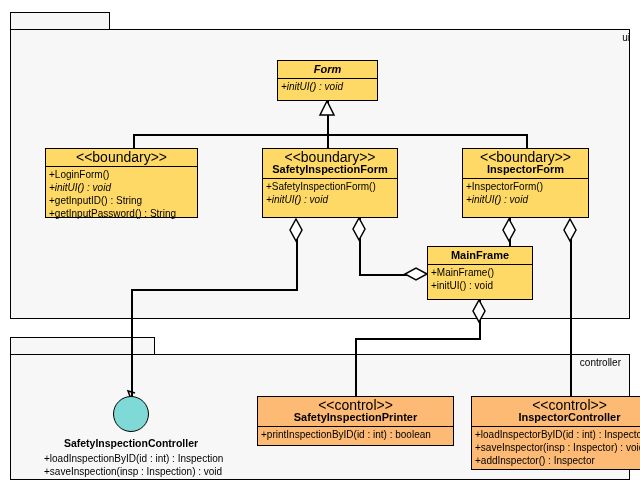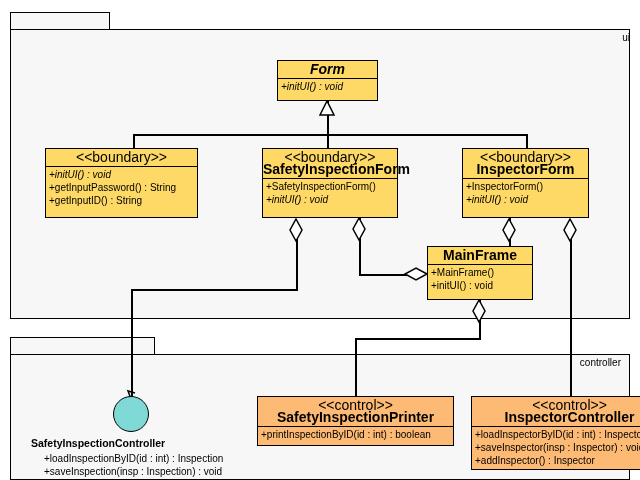--- a/index.html
+++ b/index.html
@@ -53,21 +53,21 @@
     border-bottom: 1.5px solid #000000;
     line-height: 12px;
   }
   .stereo {
     display: block;
     font-size: 14px;
     color: #000000;
   }
   .cname {
     display: block;
-    font-size: 14px;
+    font-size: 11px;
     font-weight: bold;
     color: #000000;
   }
   .cname.abstract { font-style: italic; }
   .cls-ops {
     padding: 1px 3px 2px 3px;
   }
   .op {
     font-size: 10px;
     color: #000000;
@@ -82,21 +82,21 @@
     border: 1.5px solid #000000;
     border-radius: 50%;
     background: #7fd9d6;
     box-sizing: border-box;
     z-index: 5;
   }
   .lolli-name {
     position: absolute;
     font-size: 10.5px;
     font-weight: bold;
-    text-align: left;
+    text-align: center;
     white-space: nowrap;
     color: #000000;
   }
   .lolli-ops {
     position: absolute;
   }
 
   
   .ln {
     position: absolute;
@@ -157,23 +157,24 @@
     <div class="cls-ops">
       <div class="op abstract">+initUI() : void</div>
     </div>
   </div>
 
   <div class="cls" style="left:45px; top:148px; width:153px; height:70px;">
     <div class="cls-head">
       <span class="stereo">&lt;&lt;boundary&gt;&gt;</span>
     </div>
     <div class="cls-ops">
-      <div class="op abstract">+initUI() : void</div>
+      <div class="op">+LoginForm()</div>
+      <div class="op abstract">+initUI() : void</div>
+      <div class="op">+getInputID() : String</div>
       <div class="op">+getInputPassword() : String</div>
-      <div class="op">+getInputID() : String</div>
     </div>
   </div>
 
   <div class="cls" style="left:262px; top:148px; width:136px; height:70px;">
     <div class="cls-head">
       <span class="stereo">&lt;&lt;boundary&gt;&gt;</span>
       <span class="cname">SafetyInspectionForm</span>
     </div>
     <div class="cls-ops">
       <div class="op">+SafetyInspectionForm()</div>

